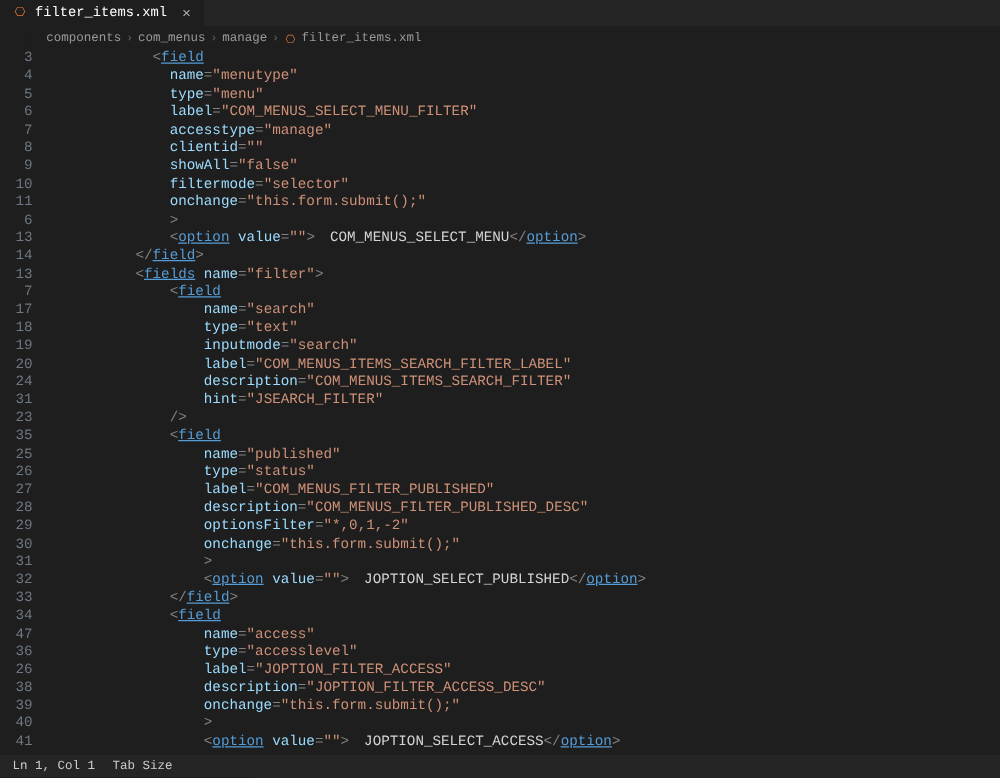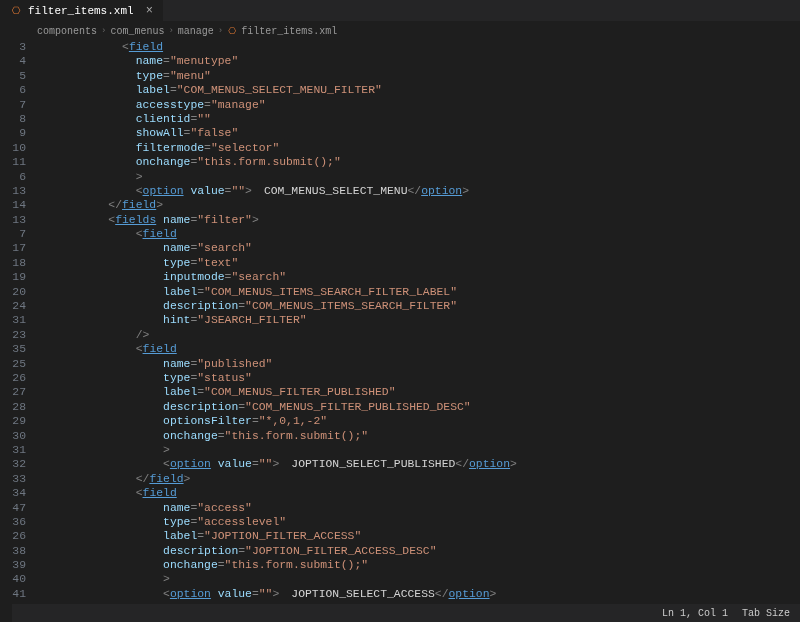--- a/index.html
+++ b/index.html
@@ -80,24 +80,22 @@
     position: absolute;
     bottom: 0;
     left: 0;
     right: 0;
     height: 18px;
     background: #252526;
     color: #cccccc;
     font-size: 10px;
     display: flex;
     align-items: center;
-    justify-content: flex-end;
     padding: 0 10px;
     gap: 14px;
-    margin-left: 12px;
   }
   .status-item { cursor: pointer; }
 </style>
 </head>
 <body>
 
 <div class="tab-bar">
   <div class="tab">
     <span class="tab-icon">⎔</span>
     <span>filter_items.xml</span>

